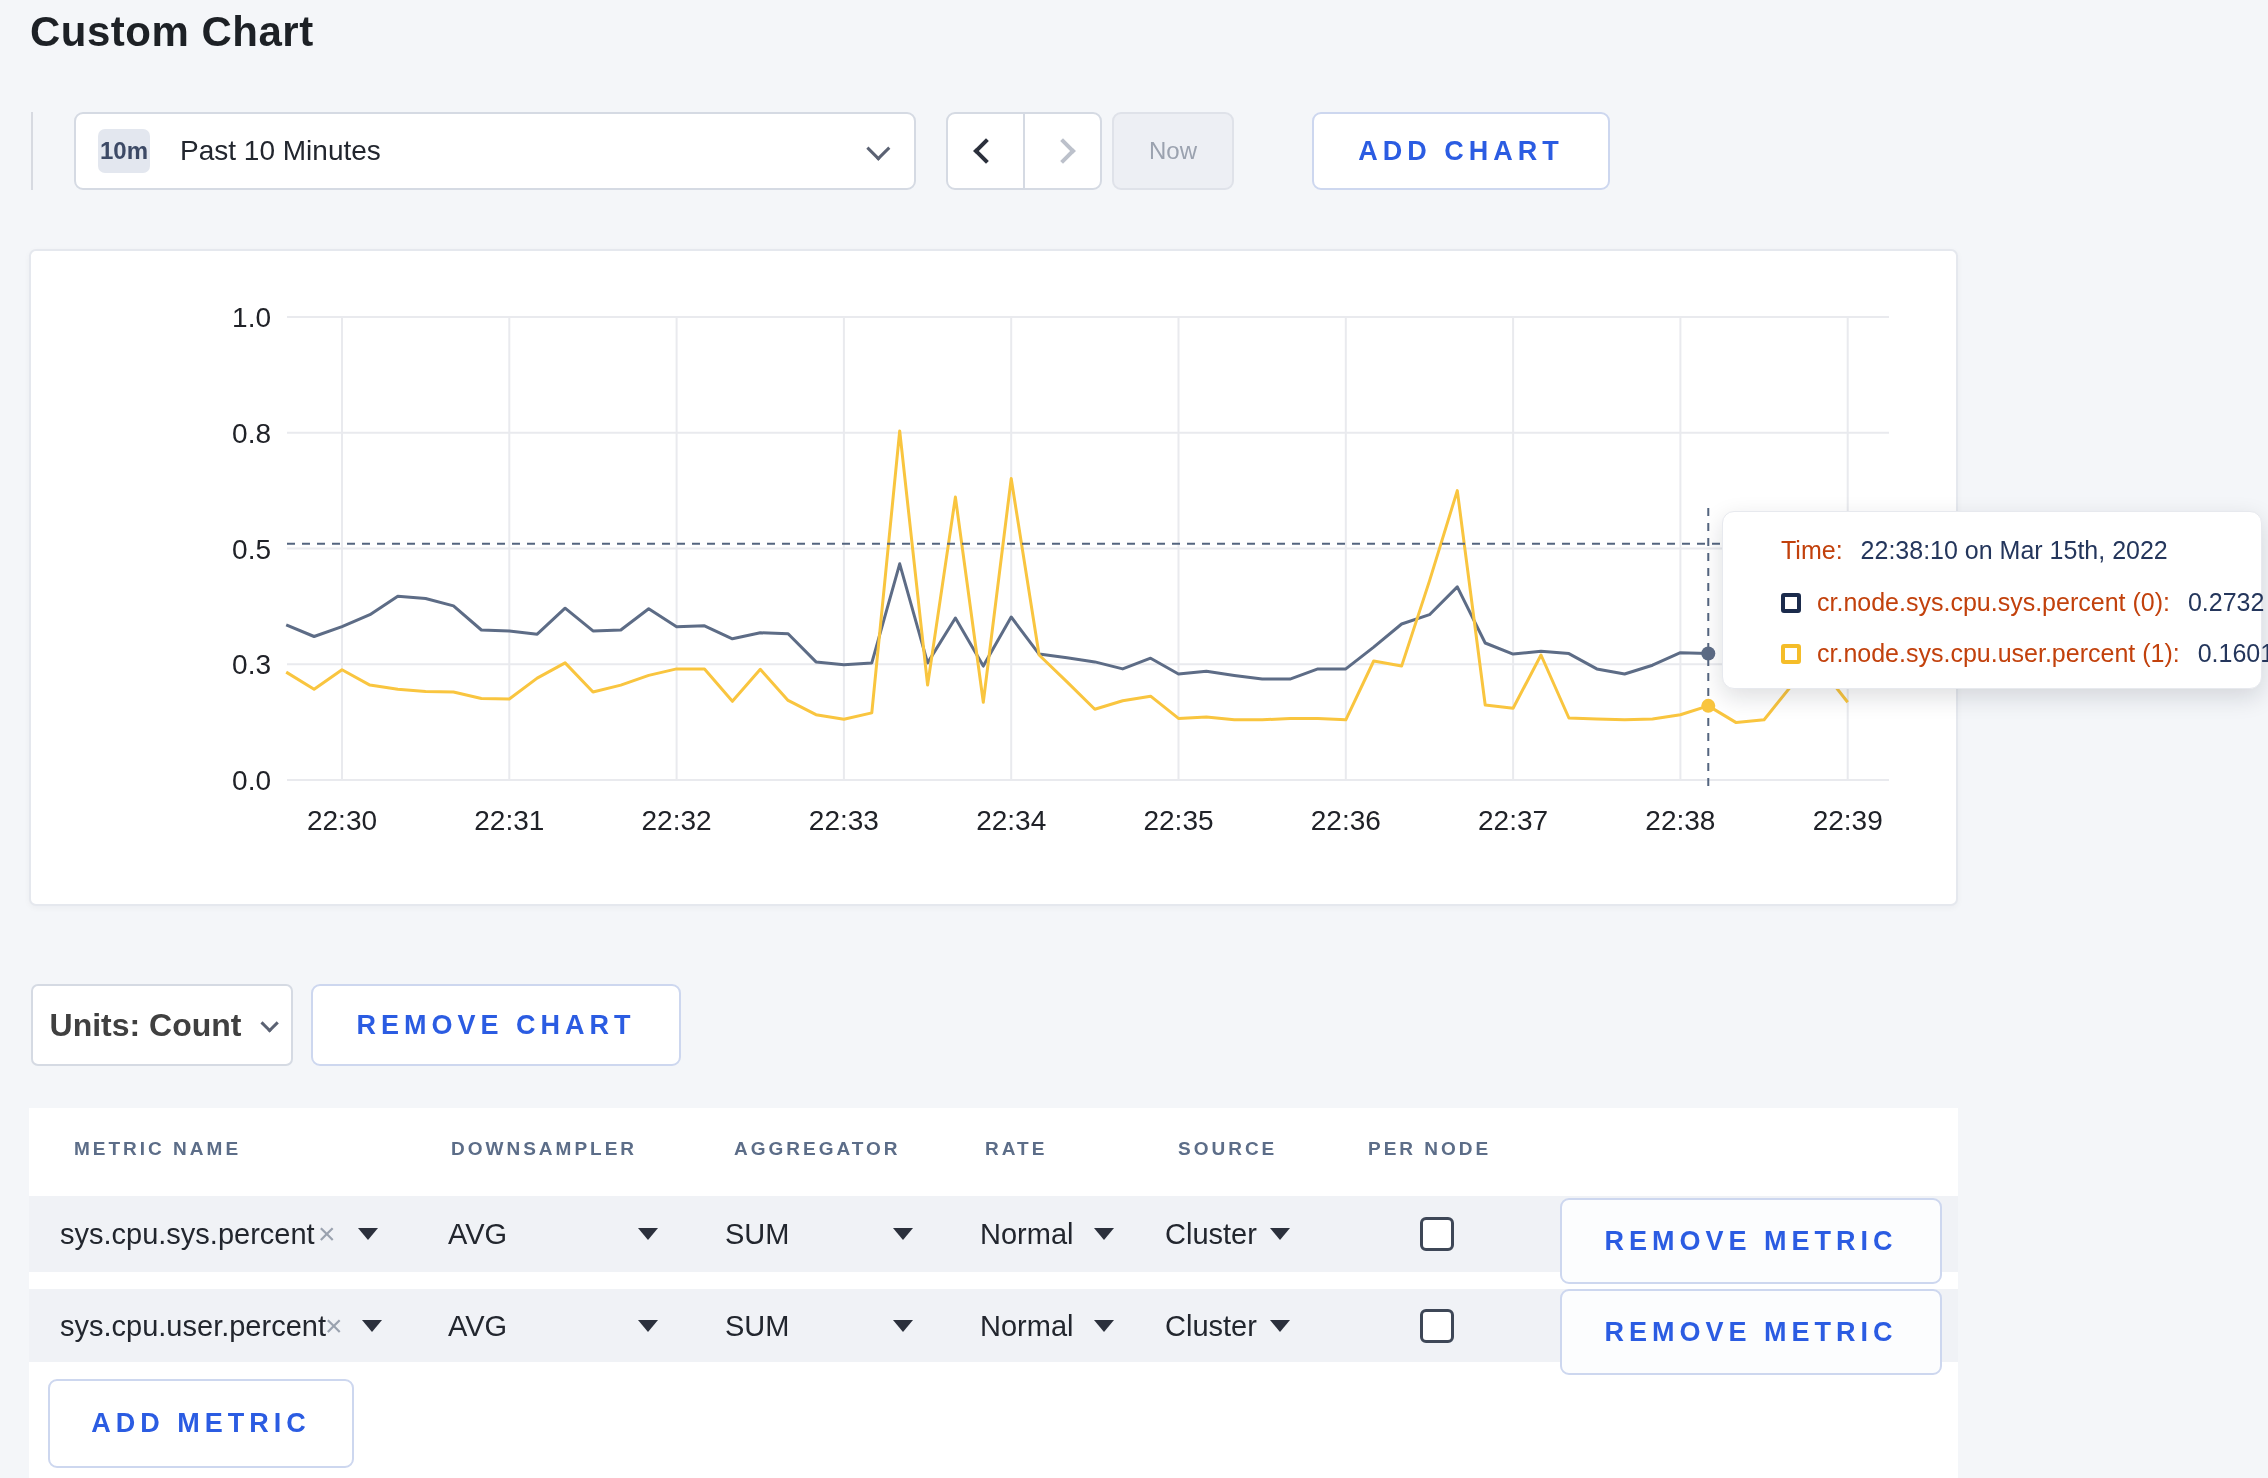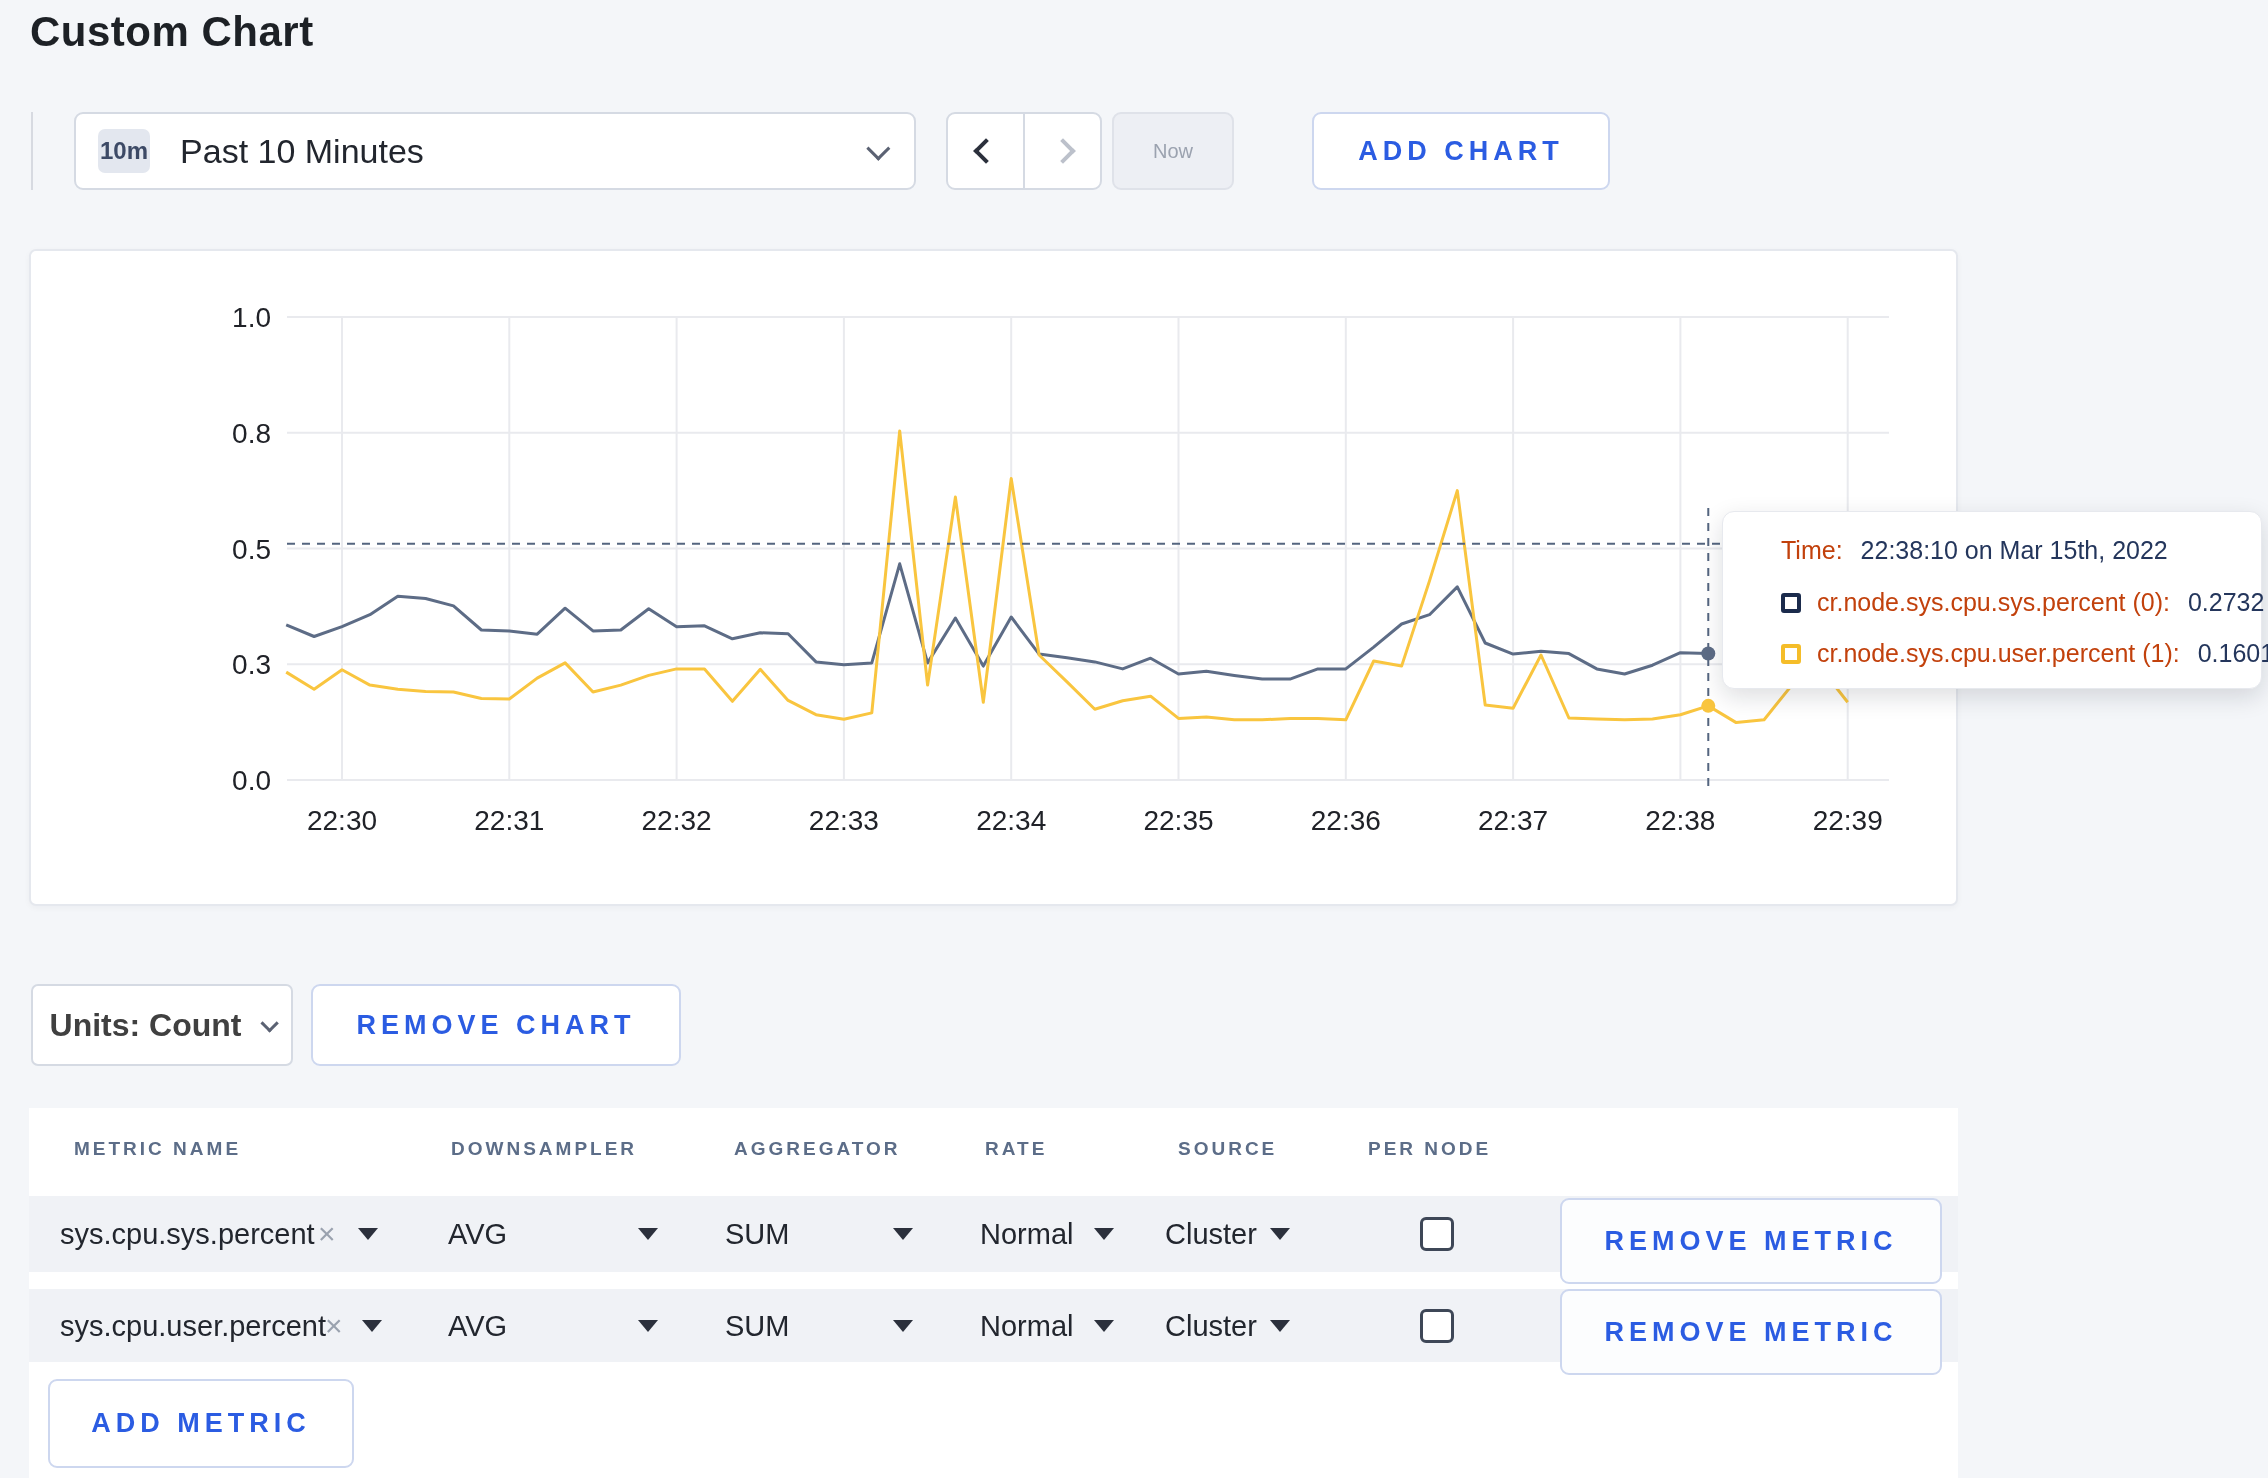--- a/index.html
+++ b/index.html
@@ -18,40 +18,40 @@
   .toolbar-divider { left:31px; top:112px; width:2px; height:78px; background:#d7dae1; }
   .time-dropdown {
     left:74px; top:112px; width:842px; height:78px;
     background:#fff; border:2px solid #d5dae3; border-radius:9px;
     display:flex; align-items:center; padding:0 30px 0 22px; cursor:pointer;
   }
   .time-badge {
     background:#e3e7ef; color:#3d4a66; font-size:24px; font-weight:700;
     padding:8px 2px; border-radius:7px; margin-right:30px;
   }
-  .time-label { font-size:34px; color:#22262e; }
+  .time-label { font-size:28px; color:#22262e; }
   .chev-down {
     margin-left:auto; width:17px; height:17px;
     border-right:3px solid #5b6273; border-bottom:3px solid #5b6273;
     transform:rotate(45deg) translateY(-4px);
   }
   .nav-group {
     left:946px; top:112px; width:156px; height:78px;
     background:#fff; border:2px solid #d5dae3; border-radius:9px;
     display:flex; overflow:hidden;
   }
   .nav-btn { flex:1; display:flex; align-items:center; justify-content:center; cursor:pointer; }
   .nav-btn + .nav-btn { border-left:2px solid #d5dae3; }
   .chev { width:18px; height:18px; border-right:4px solid #2b303c; border-bottom:4px solid #2b303c; }
   .chev.left  { transform:rotate(135deg); }
   .chev.right { transform:rotate(-45deg); border-color:#bcc1cb; }
   .now-btn {
     left:1112px; top:112px; width:122px; height:78px;
     background:#edeff4; border:2px solid #dfe2e9; border-radius:9px;
-    font-size:20px; color:#9ba2af; display:flex; align-items:center; justify-content:center;
+    font-size:24px; color:#9ba2af; display:flex; align-items:center; justify-content:center;
   }
   .blue-btn {
     background:#fff; border:2px solid #cdd7ef; border-radius:9px;
     color:#2b5ce2; font-size:27px; font-weight:700; letter-spacing:5px;
     display:flex; align-items:center; justify-content:center; cursor:pointer;
   }
   .add-chart-btn { left:1296px; top:112px; width:298px; height:78px;margin-left:16px; }
 
   
   .chart-card {

